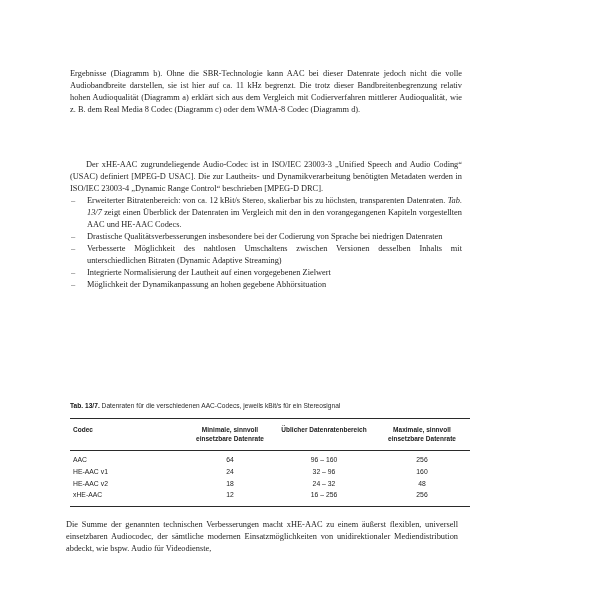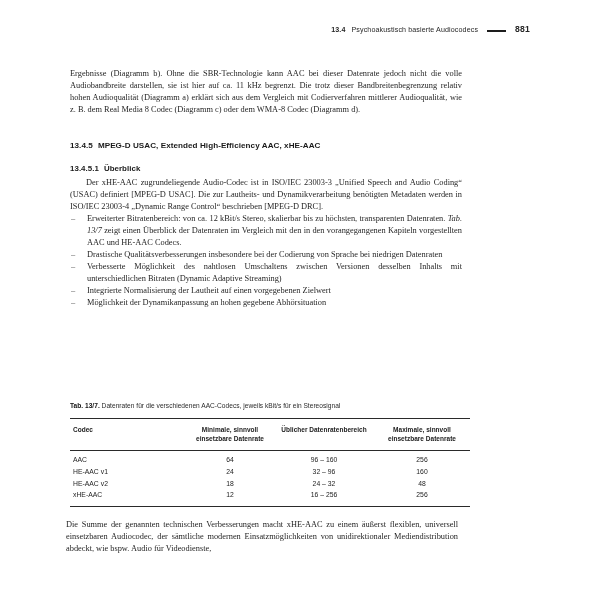--- a/index.html
+++ b/index.html
@@ -189,42 +189,30 @@
     top: 519px;
     left: 66px;
     width: 392px;
   }
 </style>
 </head>
 <body>
 
 <div class="page">
 
-  <div class="runhead">
-    <span class="rh-num">13.4</span>
-    <span class="rh-title">Psychoakustisch basierte Audiocodecs</span>
-    <span class="rh-rule"></span>
-    <span class="rh-folio">881</span>
-  </div>
 
   <div class="col">
 
     <p class="body">Ergebnisse (Diagramm b). Ohne die SBR-Technologie kann AAC bei dieser Datenrate jedoch nicht die volle Audiobandbreite darstellen, sie ist hier auf ca. 11 kHz begrenzt. Die trotz dieser Bandbreitenbegrenzung relativ hohen Audioqualität (Diagramm a) erklärt sich aus dem Vergleich mit Codierverfahren mittlerer Audioqualität, wie z. B. dem Real Media 8 Codec (Diagramm c) oder dem WMA-8 Codec (Diagramm d).</p>
 
     <div class="sp-before-sec"></div>
 
-    <h2 class="h-sec">
-      <span class="h-num">13.4.5</span><span>MPEG-D USAC, Extended High-Efficiency AAC, xHE-AAC</span>
-    </h2>
 
     <div class="sp-after-sec"></div>
 
-    <h3 class="h-sub">
-      <span class="h-num">13.4.5.1</span><span>Überblick</span>
-    </h3>
 
     <div class="sp-after-sub"></div>
 
     <p class="body indent">Der xHE-AAC zugrundeliegende Audio-Codec ist in ISO/IEC 23003-3 „Unified Speech and Audio Coding“ (USAC) definiert [MPEG-D USAC]. Die zur Lautheits- und Dynamikverarbeitung benötigten Metadaten werden in ISO/IEC 23003-4 „Dynamic Range Control“ beschrieben [MPEG-D DRC].</p>
 
     <ul class="dashlist">
       <li>
         <span class="dash">–</span>
         <span class="li-text"><span>Erweiterter Bitratenbereich: von ca. 12 kBit/s Stereo, skalierbar bis zu höchsten, transparenten Datenraten. </span><em class="it">Tab. 13/7</em><span> zeigt einen Überblick der Datenraten im Vergleich mit den in den vorangegangenen Kapiteln vorgestellten AAC und HE-AAC Codecs.</span></span>
       </li>

